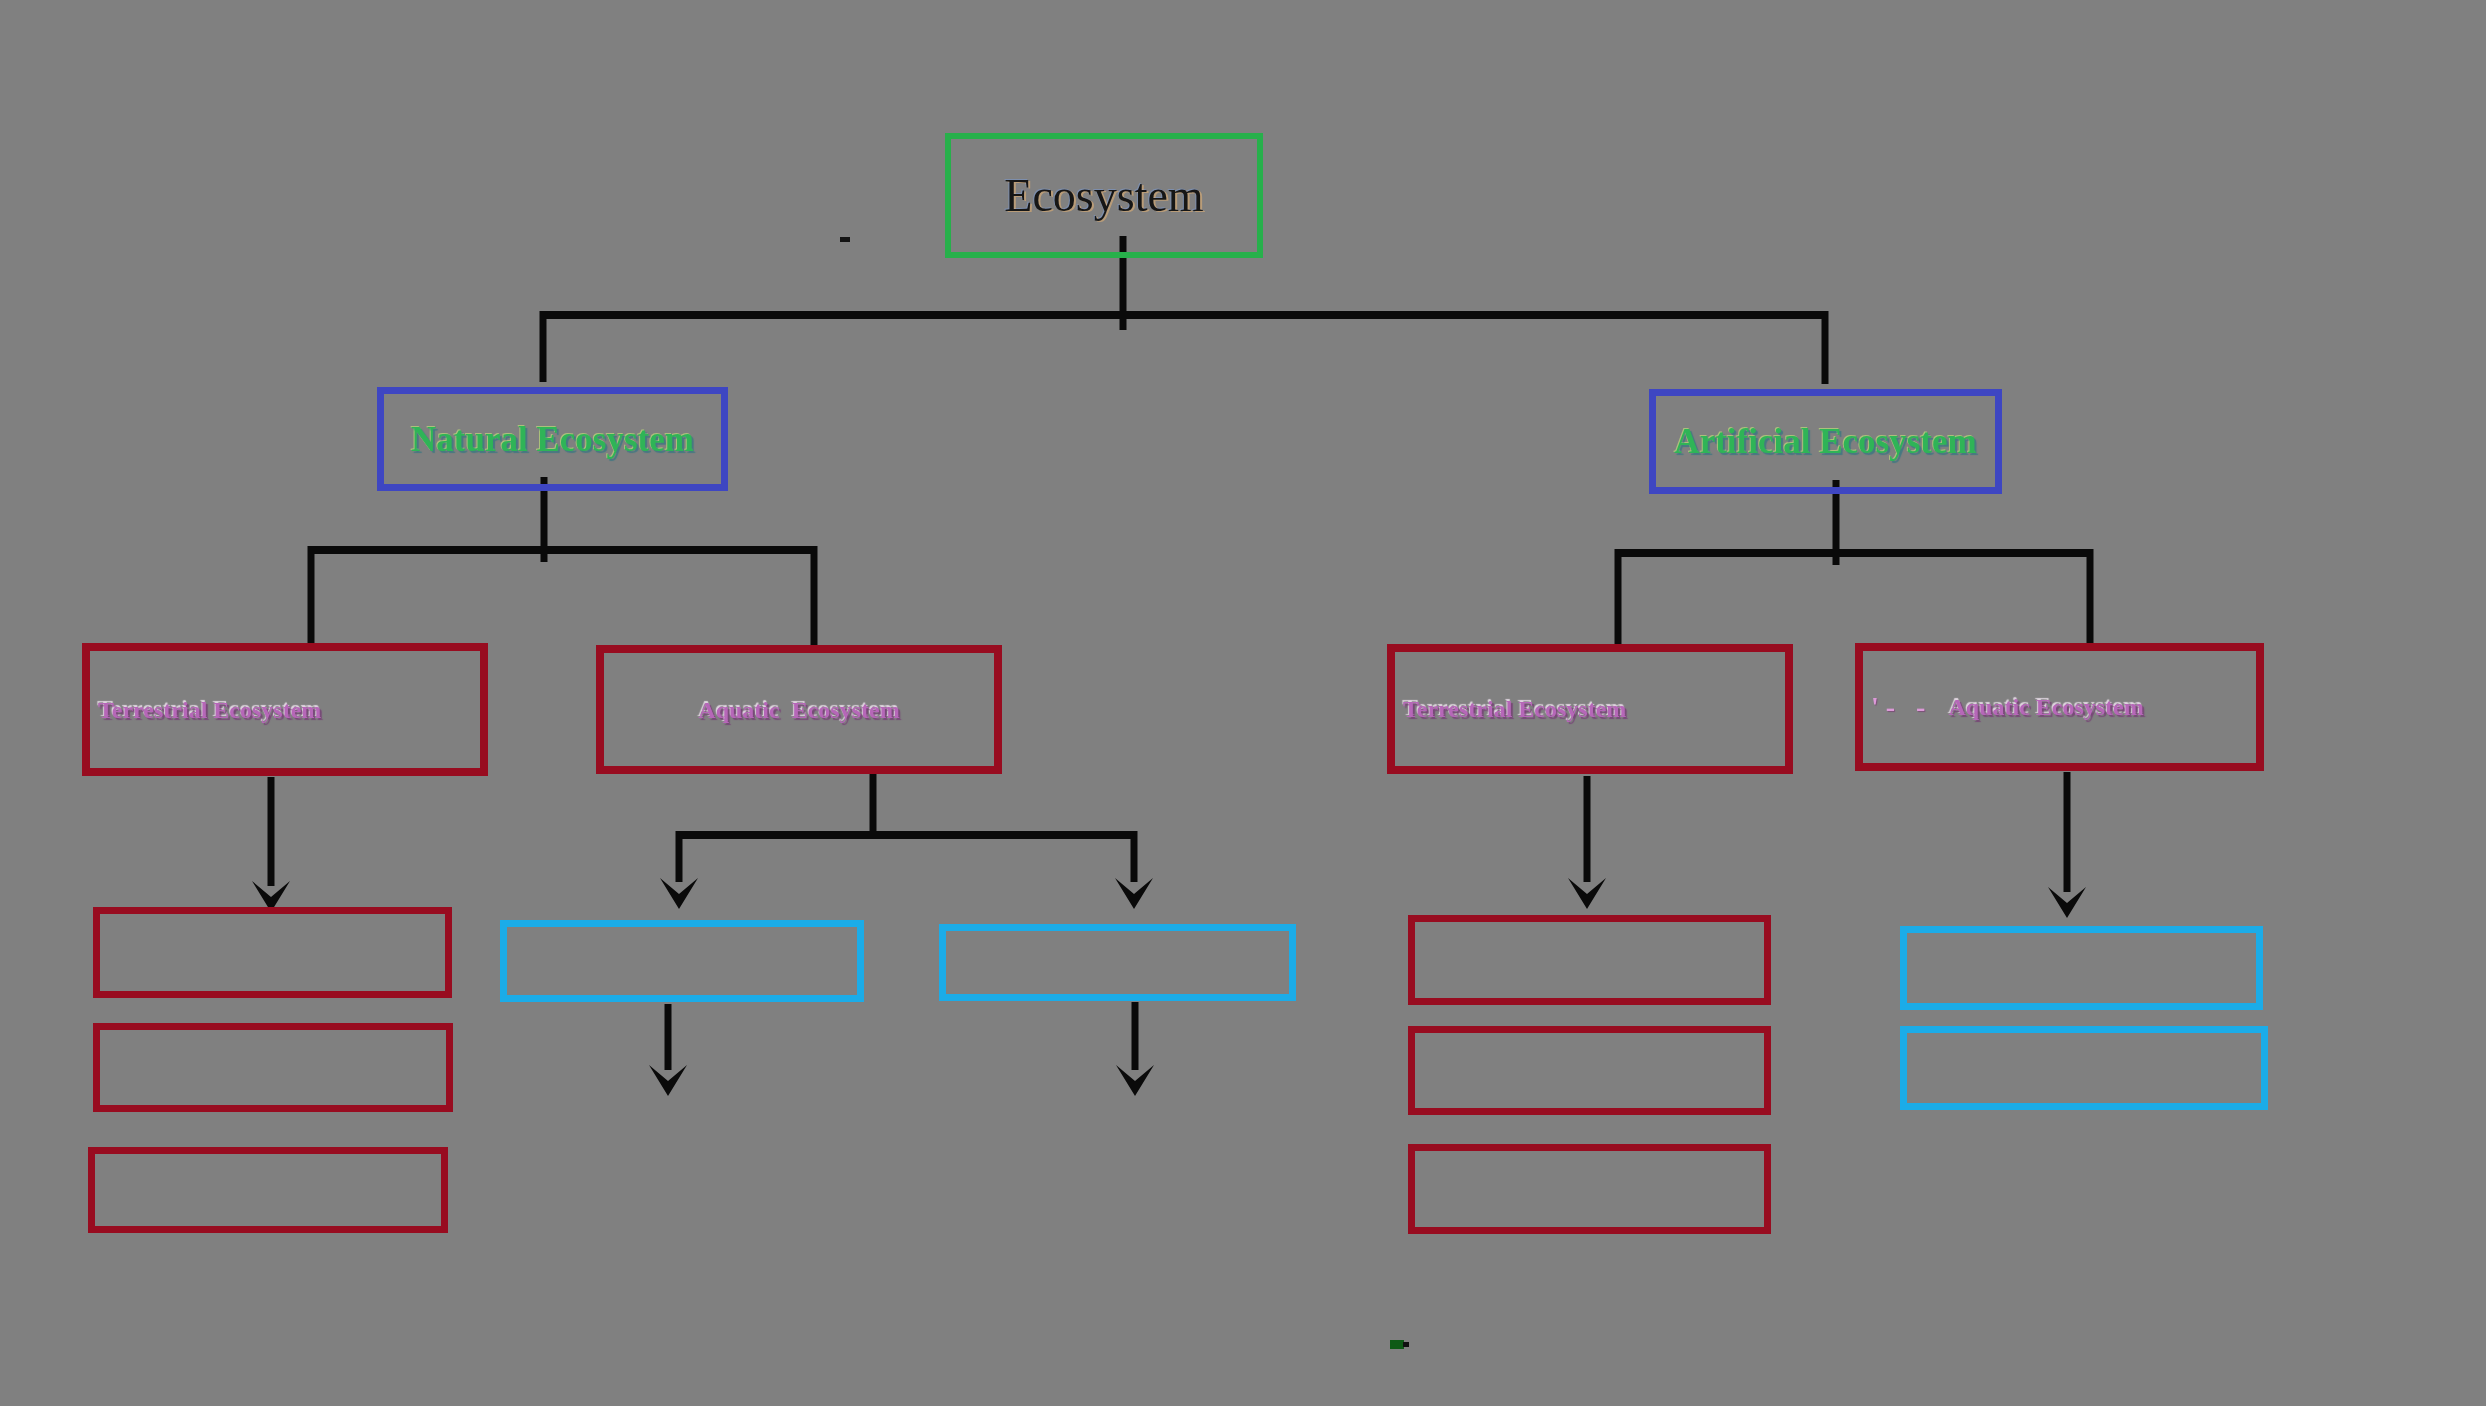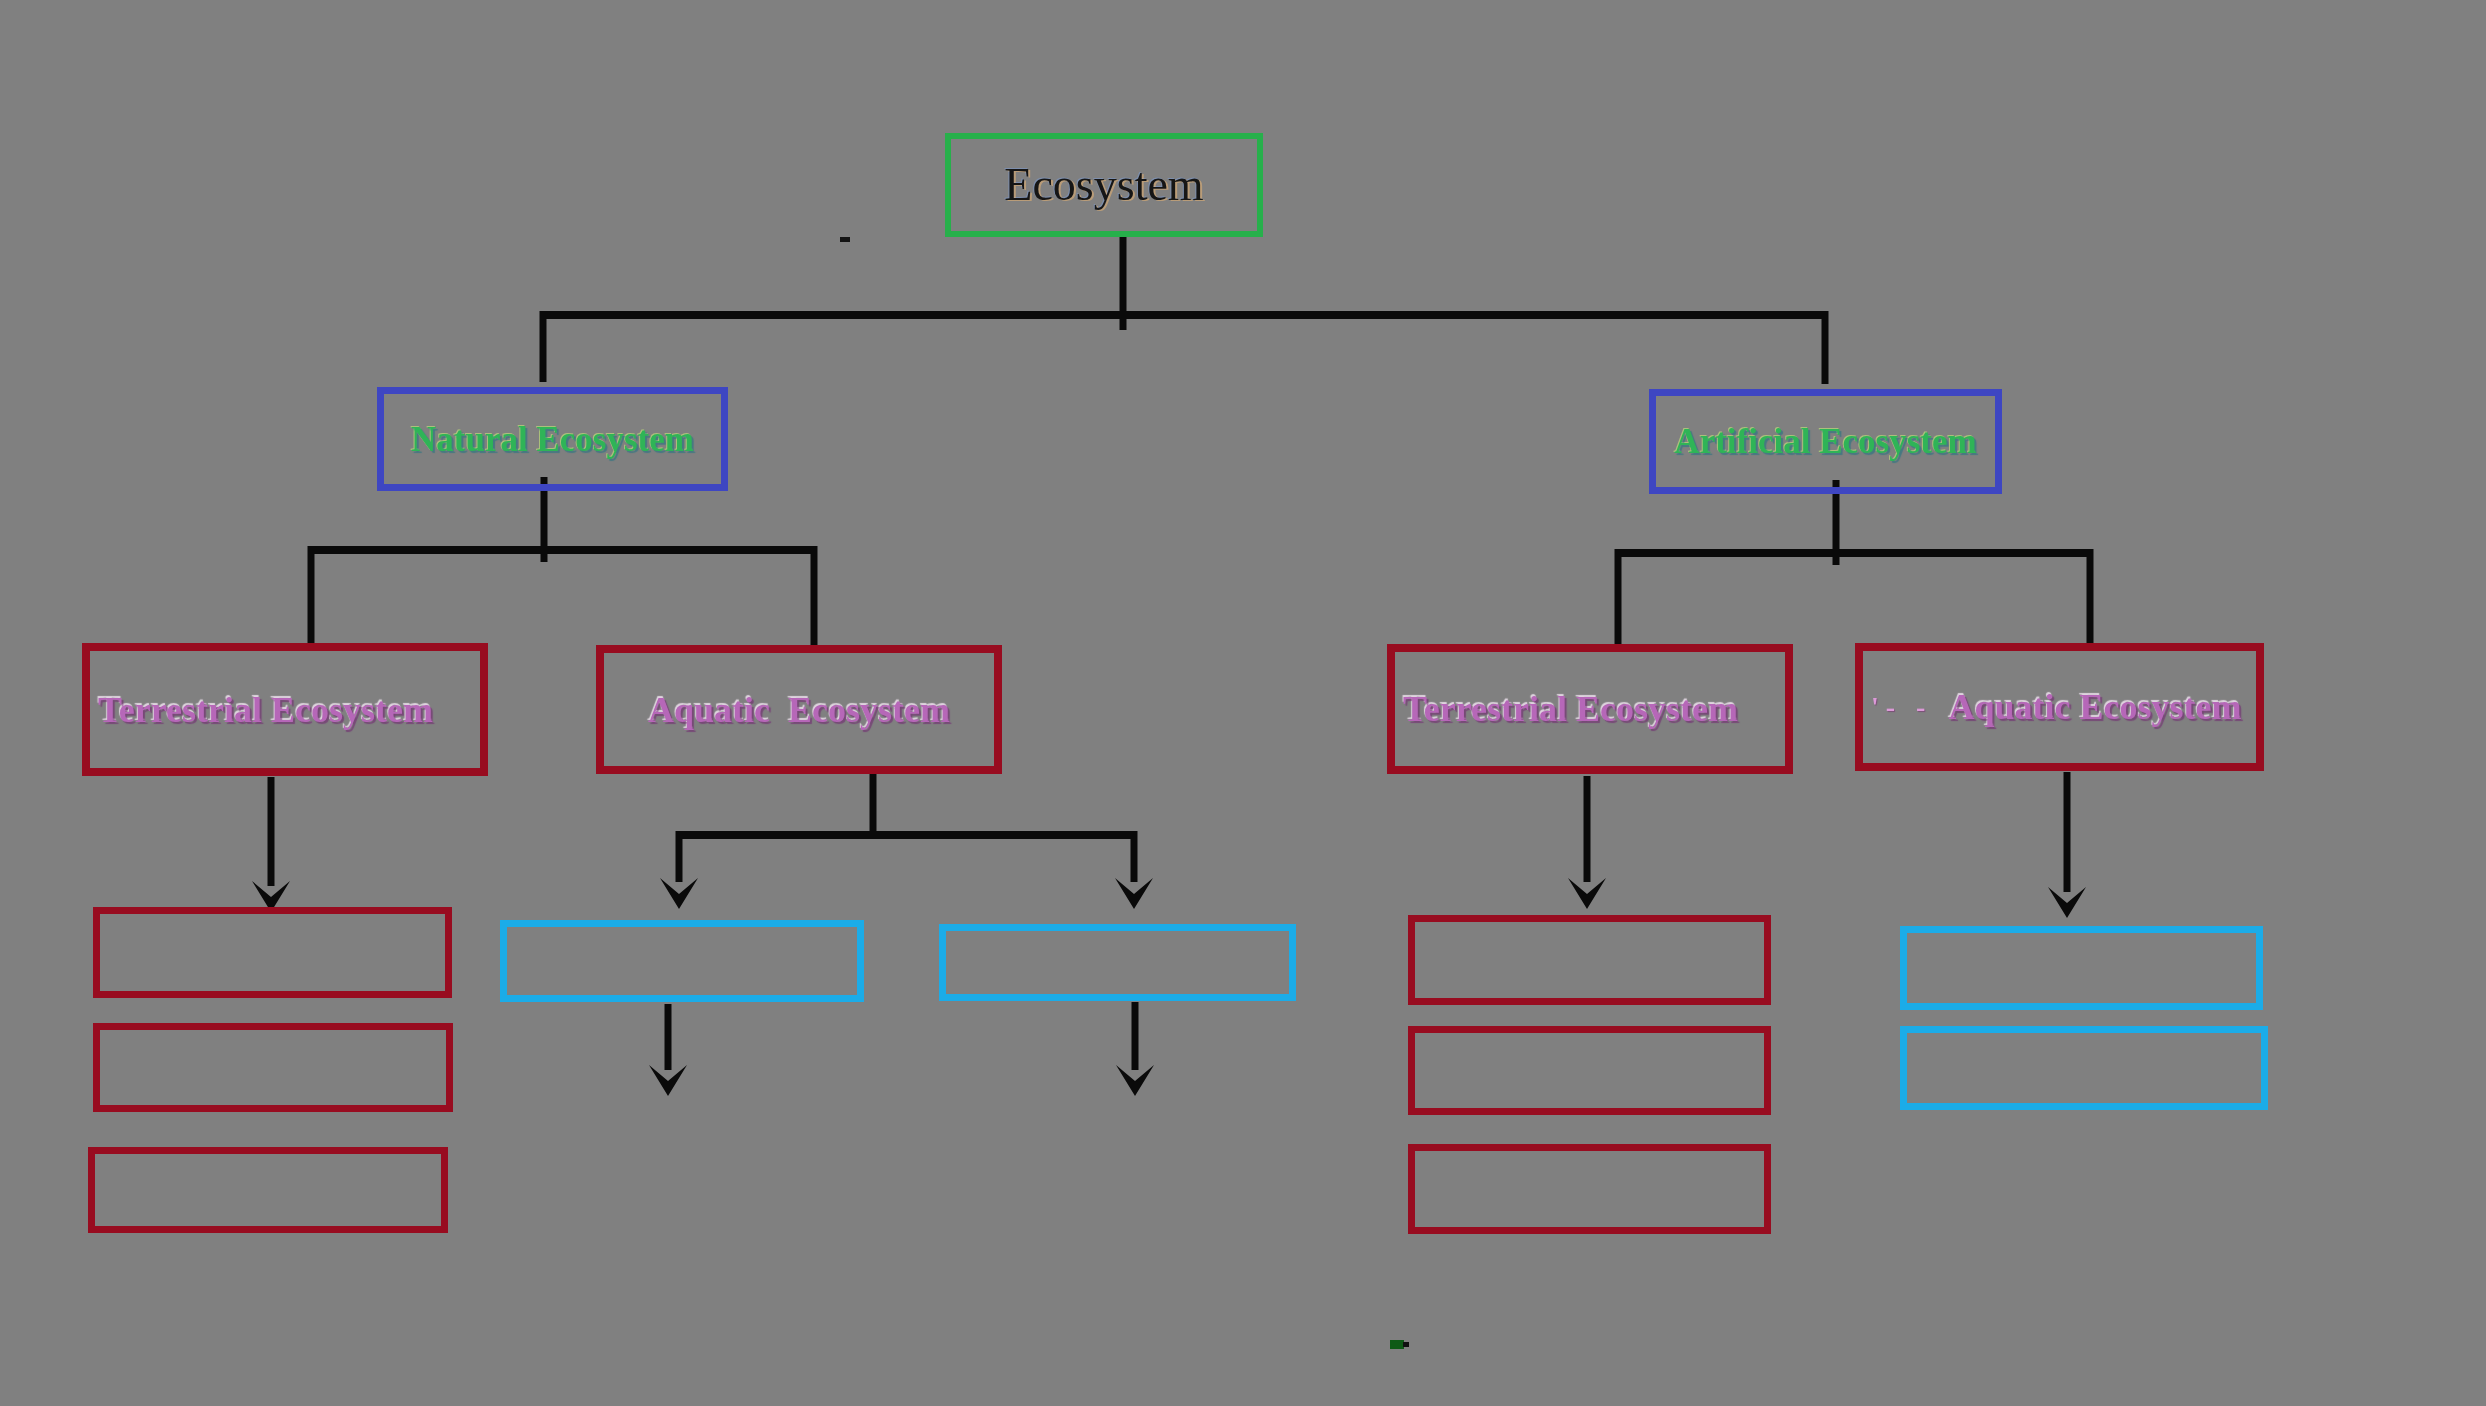--- a/index.html
+++ b/index.html
@@ -45,21 +45,21 @@
     font-size: 46px;
     color: var(--color-label-dark, #111);
     text-shadow: 2px 1px 0 rgba(255, 190, 110, 0.45), -1px -1px 0 rgba(120, 170, 255, 0.35);
   }
   .green-lbl {
     font-size: 35px;
     color: var(--color-label-green, #2fb457);
     text-shadow: 2px 2px 1px rgba(0, 110, 130, 0.45), -1px -1px 0 rgba(215, 255, 120, 0.5);
   }
   .orchid-lbl {
-    font-size: 36px;
+    font-size: 24px;
     color: var(--color-label-orchid, #b667b8);
     text-shadow: 2px 2px 1px rgba(110, 20, 110, 0.5), -1px -2px 1px rgba(255, 240, 255, 0.75);
   }
   .align-left { justify-content: flex-start; padding-left: 8px; }
   .prefix {
     font-size: 28px;
     color: #dc9ad8;
     letter-spacing: 7px;
     margin-right: 16px;
     text-shadow: 1px 1px 1px rgba(120, 20, 110, 0.45);
@@ -111,21 +111,21 @@
       <polygon points="1568,878 1587,909 1606,878 1587,894"></polygon>
       <polygon points="2048,887 2067,918 2086,887 2067,903"></polygon>
     </g>
     <g>
       <rect x="840" y="237" width="10" height="5" fill="#141414"></rect>
       <rect x="1390" y="1340" width="14" height="9" fill="#0e5a16"></rect>
       <rect x="1403" y="1342" width="6" height="5" fill="#101010"></rect>
     </g>
   </svg>
 
-  <div class="node b-green" style="left:945px; top:133px; width:318px; height:104px;">
+  <div class="node b-green" style="left:945px; top:133px; width:318px; height:125px;">
     <span class="lbl root-lbl">Ecosystem</span>
   </div>
 
   <div class="node b-blue" style="left:377px; top:375px; width:351px; height:104px;">
     <span class="lbl green-lbl">Natural Ecosystem</span>
   </div>
   <div class="node b-blue" style="left:1649px; top:377px; width:353px; height:105px;">
     <span class="lbl green-lbl">Artificial Ecosystem</span>
   </div>
 

